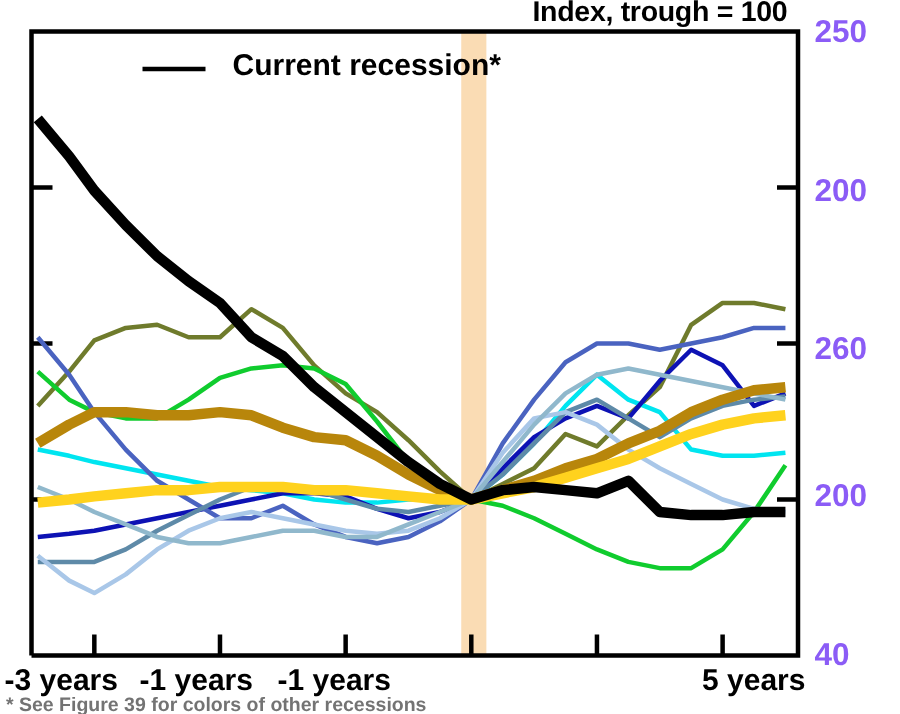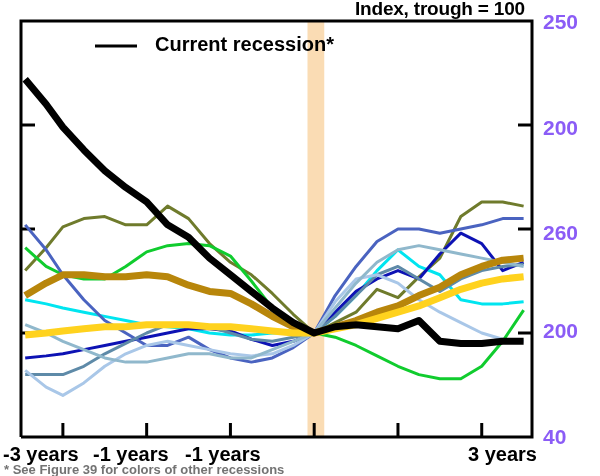--- a/index.html
+++ b/index.html
@@ -75,16 +75,16 @@
 
   <div class="ytick" style="top:10px">250</div>
   <div class="ytick" style="top:116px">200</div>
   <div class="ytick" style="top:221px">260</div>
   <div class="ytick" style="top:319px">200</div>
   <div class="ytick" style="top:425px">40</div>
 
   <div class="xtick" style="left:3px">-3 years</div>
   <div class="xtick" style="left:93px">-1 years</div>
   <div class="xtick" style="left:185px">-1 years</div>
-  <div class="xtick" style="left:468px">3 years</div>
+  <div class="xtick" style="left:468px">5 years</div>
 
   <div class="footnote">* See Figure 39 for colors of other recessions</div>
 </div>
 
 </body></html>

